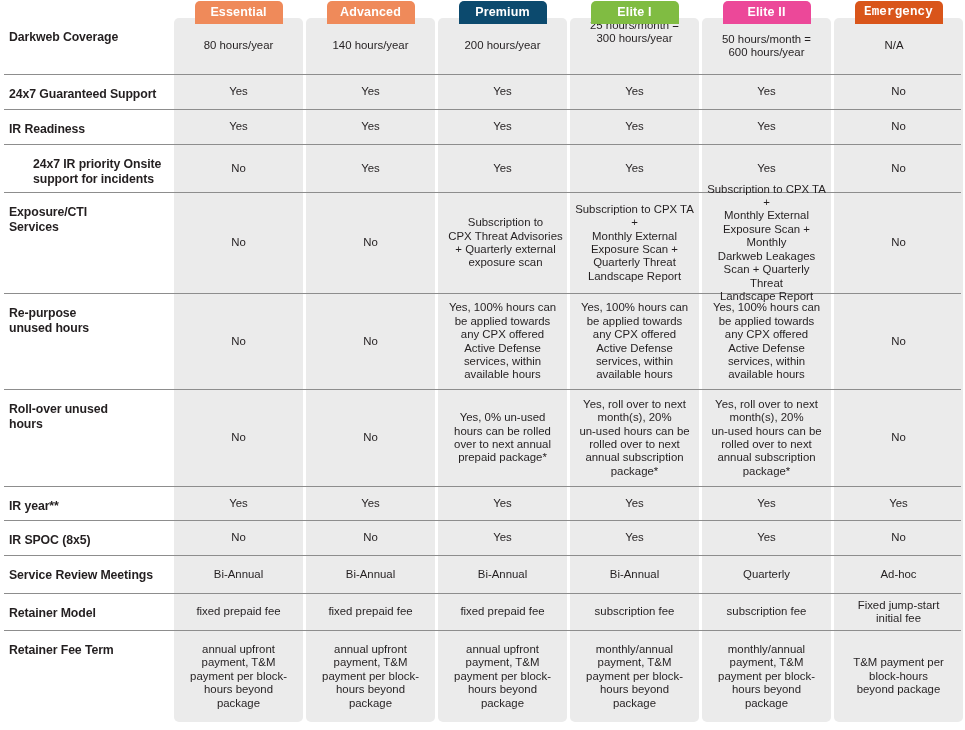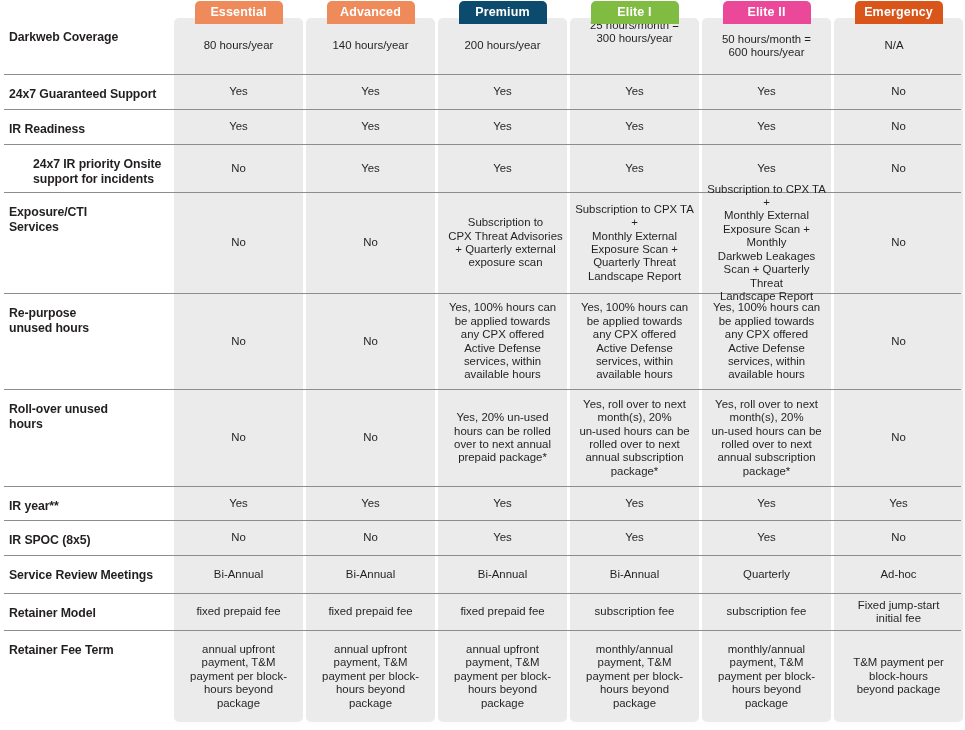--- a/index.html
+++ b/index.html
@@ -99,21 +99,21 @@
       <div class="col-strip" style="left: 570px; width: 129px;"></div>
       <div class="col-strip" style="left: 702px; width: 129px;"></div>
       <div class="col-strip" style="left: 834px; width: 129px;"></div>
     </div>
   <div id="tabs">
       <div class="tab" style="left: 194.5px; width: 88px; background: rgb(239, 138, 90);">Essential</div>
       <div class="tab" style="left: 326.5px; width: 88px; background: rgb(239, 138, 90);">Advanced</div>
       <div class="tab" style="left: 458.5px; width: 88px; background: #0c4a6e;">Premium</div>
       <div class="tab" style="left: 590.5px; width: 88px; background: rgb(128, 188, 66);">Elite I</div>
       <div class="tab" style="left: 722.5px; width: 88px; background: #ec4899;">Elite II</div>
-      <div class="tab" style="left: 854.5px; width: 88px; background: rgb(217, 85, 26);">Emergency</div>
+      <div class="tab" style="left: 854.5px; width: 88px; background: rgb(217, 85, 26); font-family: Liberation Mono, monospace;">Emergency</div>
     </div>
   <div id="rules">
       <div class="rowline" style="top: 74px; background: rgb(141, 141, 141);"></div>
       <div class="rowline" style="top: 109px; background: rgb(141, 141, 141);"></div>
       <div class="rowline" style="top: 144px; background: rgb(141, 141, 141);"></div>
       <div class="rowline" style="top: 192px; background: rgb(141, 141, 141);"></div>
       <div class="rowline" style="top: 293px; background: rgb(141, 141, 141);"></div>
       <div class="rowline" style="top: 389px; background: rgb(141, 141, 141);"></div>
       <div class="rowline" style="top: 486px; background: rgb(141, 141, 141);"></div>
       <div class="rowline" style="top: 520px; background: rgb(141, 141, 141);"></div>
@@ -201,21 +201,21 @@
 available hours</div>
       <div class="cell" style="left: 702px; width: 129px; top: 294px; height: 95px;">Yes, 100% hours can
 be applied towards
 any CPX offered
 Active Defense
 services, within
 available hours</div>
       <div class="cell" style="left: 834px; width: 129px; top: 294px; height: 95px;">No</div>
       <div class="cell" style="left: 174px; width: 129px; top: 390px; height: 96px;">No</div>
       <div class="cell" style="left: 306px; width: 129px; top: 390px; height: 96px;">No</div>
-      <div class="cell" style="left: 438px; width: 129px; top: 390px; height: 96px;">Yes, 20% un-used
+      <div class="cell" style="left: 438px; width: 129px; top: 390px; height: 96px;">Yes, 0% un-used
 hours can be rolled
 over to next annual
 prepaid package*</div>
       <div class="cell" style="left: 570px; width: 129px; top: 390px; height: 96px;">Yes, roll over to next
 month(s), 20%
 un-used hours can be
 rolled over to next
 annual subscription
 package*</div>
       <div class="cell" style="left: 702px; width: 129px; top: 390px; height: 96px;">Yes, roll over to next

